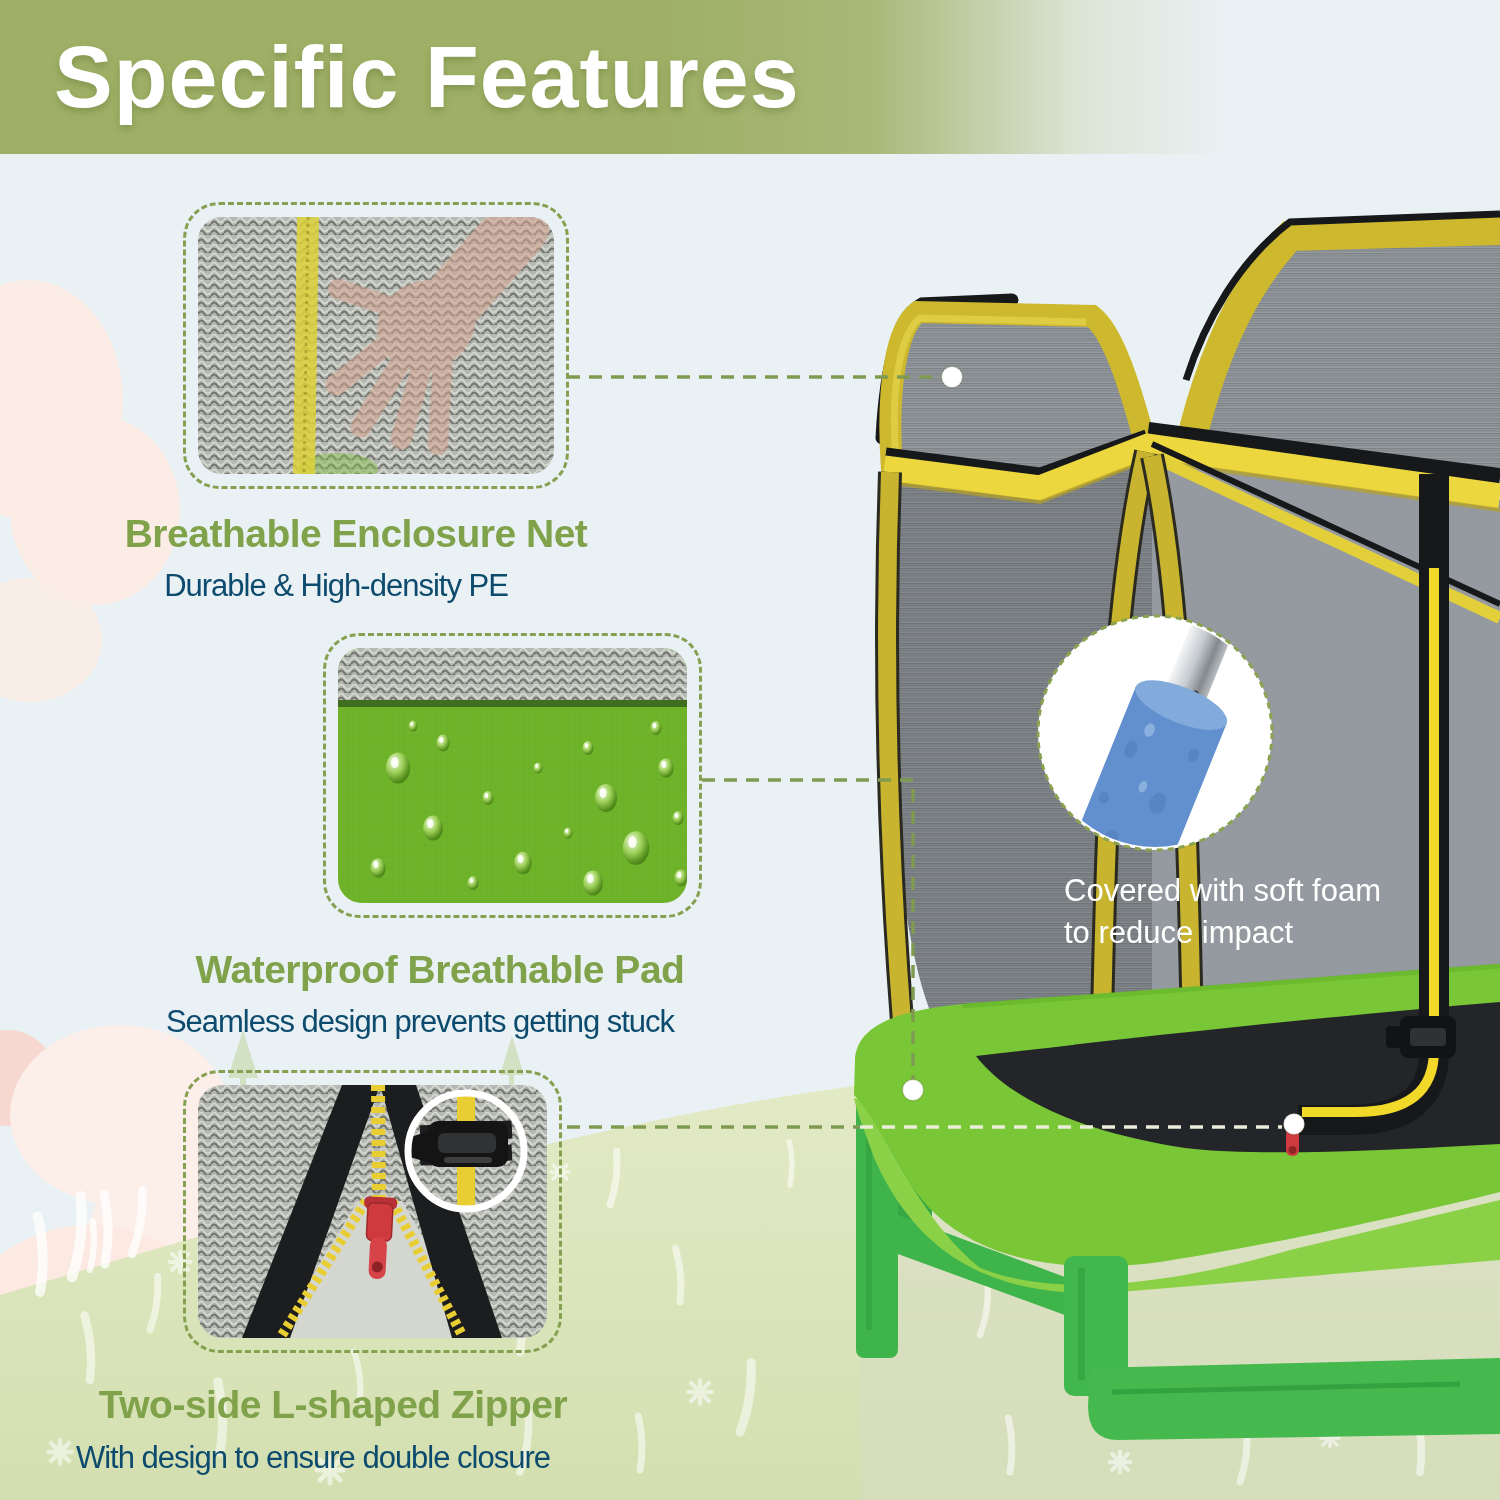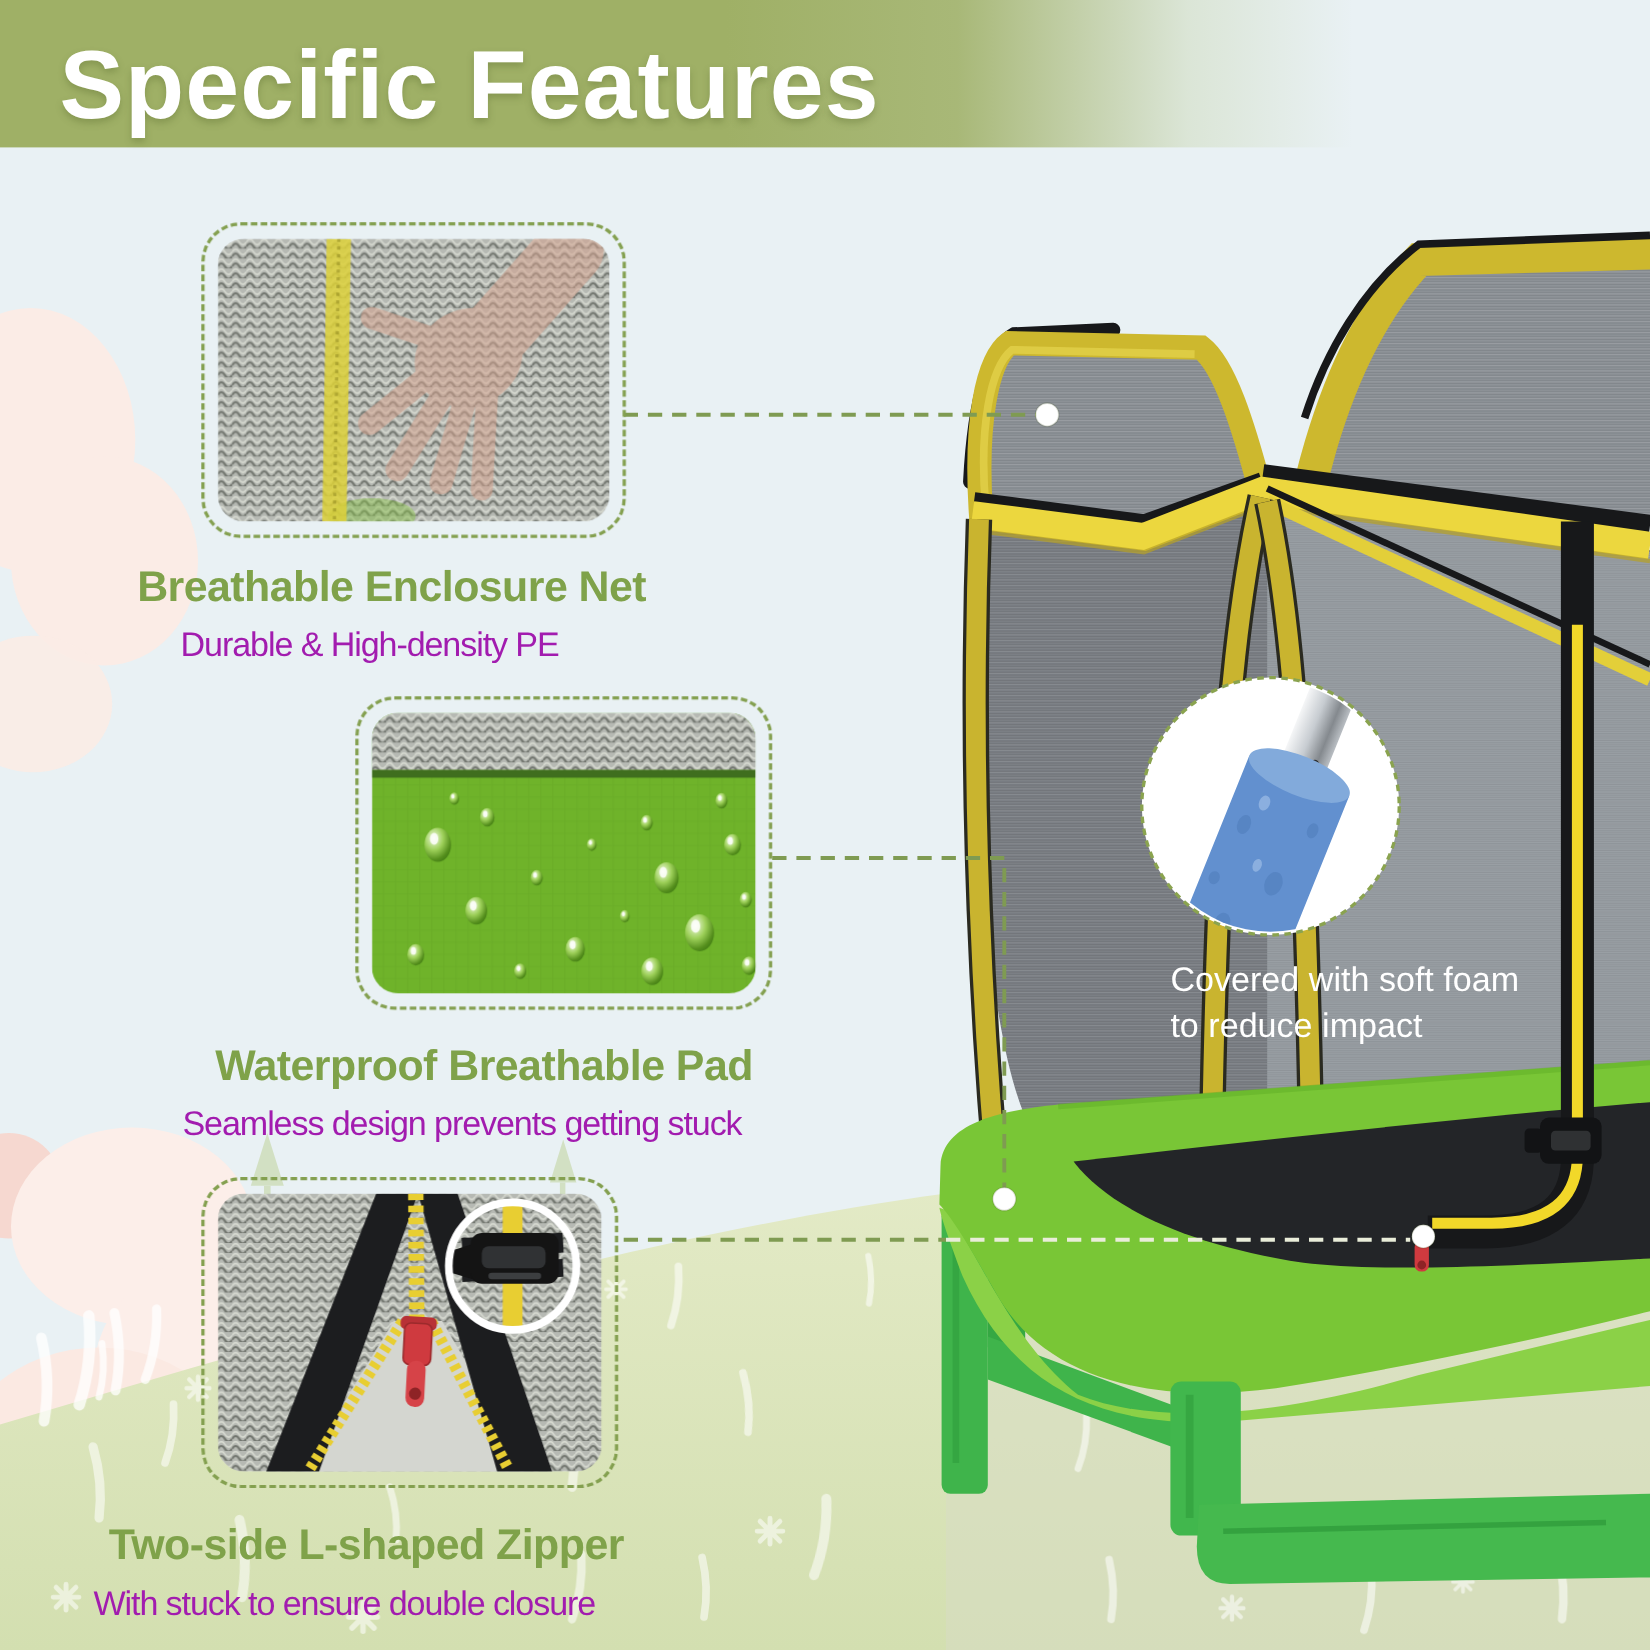--- a/index.html
+++ b/index.html
@@ -1,35 +1,35 @@
 <!DOCTYPE html>
 <html><head>
 <meta charset="utf-8">
 <style>
   html,body{margin:0;padding:0;background:#cfd8da;}
   .stage{position:relative;width:1500px;height:1500px;overflow:hidden;
          font-family:"Liberation Sans",sans-serif;background:#e9f1f4;}
   .scene{position:absolute;left:0;top:0;width:1500px;height:1500px;display:block;}
   
-  .header{position:absolute;left:0;top:0;width:100%;height:134px;
+  .header{position:absolute;left:0;top:0;width:100%;height:154px;
     background:linear-gradient(90deg,#9fb066 0%,#9fb066 44%,rgba(159,176,102,.88) 58%,
                rgba(196,210,166,.38) 72%,rgba(233,241,244,0) 82%);}
   .title{margin:0;padding:26px 0 0 54px;font-size:88px;font-weight:700;color:#ffffff;
          letter-spacing:1px;text-shadow:0 4px 7px rgba(86,104,44,.35);}
   
   .fbox{position:absolute;border:3px dashed #84a050;border-radius:36px;padding:12px;}
   .photo{border-radius:24px;overflow:hidden;width:100%;height:100%;}
   .photo svg{display:block;width:100%;height:100%;}
   #fbox1{left:183px;top:202px;width:356px;height:257px;}
   #fbox2{left:323px;top:633px;width:349px;height:255px;}
   #fbox3{left:183px;top:1070px;width:349px;height:253px;}
   
   .cap{position:absolute;width:520px;text-align:center;color:#7fa24a;
        font-size:39px;font-weight:700;letter-spacing:-.5px;margin-left:20px;}
-  .sub{position:absolute;width:520px;text-align:center;color:#a21caf;
+  .sub{position:absolute;width:520px;text-align:center;color:#0c4a6e;
        font-size:31px;font-weight:400;letter-spacing:-1px;}
   #cap1{left:76px;top:512px;}   #sub1{left:76px;top:568px;}
   #cap2{left:160px;top:948px;}  #sub2{left:160px;top:1004px;}
   #cap3{left:53px;top:1383px;}  #sub3{left:53px;top:1440px;}
 </style>
 </head>
 <body>
 
 <div class="stage">
 
@@ -341,15 +341,15 @@
       <circle cx="268" cy="66" r="58" fill="none" stroke="#ffffff" stroke-width="7"></circle>
     </svg>
   </div>
 </div>
 
 <div class="cap" id="cap1">Breathable Enclosure Net</div>
 <div class="sub" id="sub1">Durable &amp; High-density PE</div>
 <div class="cap" id="cap2">Waterproof Breathable Pad</div>
 <div class="sub" id="sub2">Seamless design prevents getting stuck</div>
 <div class="cap" id="cap3">Two-side L-shaped Zipper</div>
-<div class="sub" id="sub3">With stuck to ensure double closure</div>
+<div class="sub" id="sub3">With design to ensure double closure</div>
 
 </div>
 
 </body></html>

